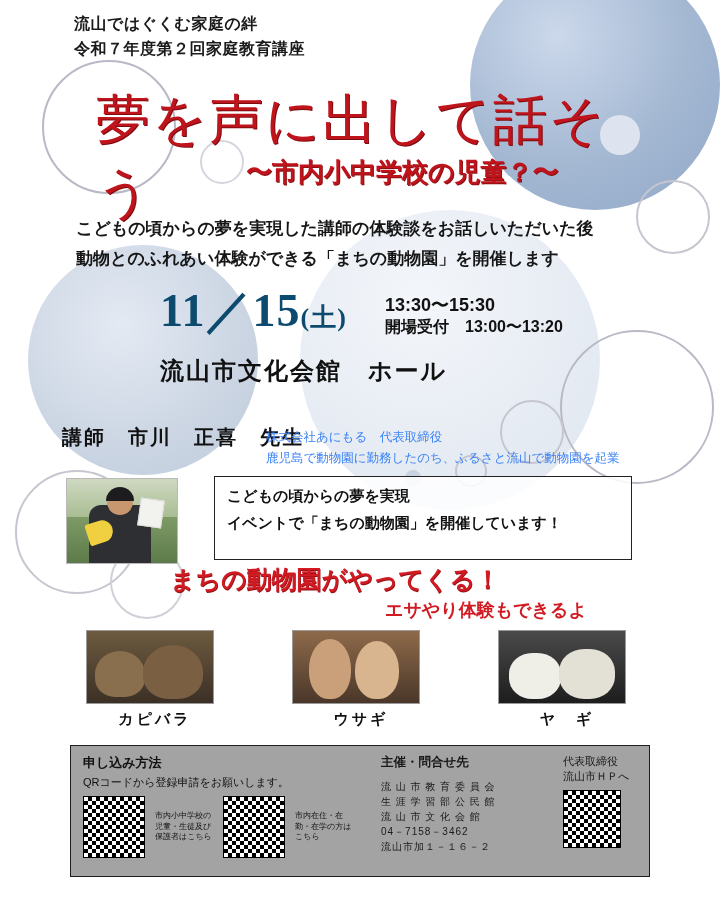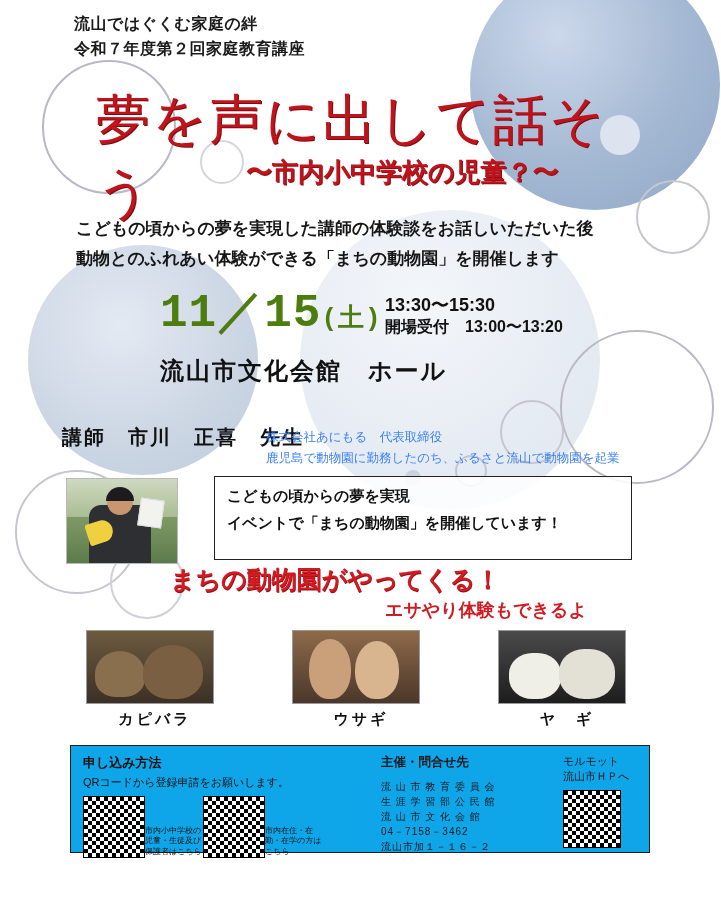--- a/index.html
+++ b/index.html
@@ -75,22 +75,22 @@
     text-shadow: 1px 1px 0 #8d0f13;
   }
 
   .lead {
     position: absolute; left: 76px; top: 214px;
     font-size: 17px; line-height: 1.75; font-weight: 600; color: #161616;
   }
 
   .date-big {
     position: absolute; left: 160px; top: 280px;
-    font-size: 46px; font-weight: 700; color: #4d7c0f;
-    font-family: Liberation Mono, monospace;
+    font-size: 46px; font-weight: 700; color: #0c4a6e;
+    font-family: Liberation Serif, serif;
     letter-spacing: 1px;
   }
   .date-big .dow { font-size: 26px; }
   .time-1 {
     position: absolute; left: 385px; top: 293px;
     font-size: 18px; font-weight: 700; color: #111;
   }
   .time-2 {
     position: absolute; left: 385px; top: 317px;
     font-size: 16px; font-weight: 700; color: #111;
@@ -179,29 +179,29 @@
   .ph-goat::before { content:""; position:absolute; left:10px; top:22px; width:52px; height:46px; background:#efeee7; border-radius:45%; }
   .ph-goat::after { content:""; position:absolute; left:60px; top:18px; width:56px; height:50px; background:#e3e1d6; border-radius:45%; }
   
   .ph-guinea { background: linear-gradient(#6f5a46, #33291f); }
   .ph-guinea::before { content:""; position:absolute; left:6px; top:18px; width:54px; height:48px; background:#e8dccb; border-radius:48%; }
   .ph-guinea::after { content:""; position:absolute; left:58px; top:14px; width:58px; height:52px; background:#caa87f; border-radius:48%; }
 
   
   .infobox {
     position: absolute; left: 70px; top: 745px;
-    width: 580px; height: 108px;
+    width: 580px; height: 132px;
     border: 1px solid #1e1e1e;
-    background: #0ea5e9;
+    background: #a3a3a3;
     box-sizing: border-box;
   }
   .col-apply { position: absolute; left: 12px; top: 8px; width: 290px; }
   .apply-title { font-size: 13px; font-weight: 700; color: #111; }
   .apply-sub { font-size: 11px; color: #111; margin-top: 3px; }
-  .qr-row { display: flex; margin-top: 6px; align-items: flex-end; }
+  .qr-row { display: flex; gap: 10px; margin-top: 6px; align-items: center; }
   .qr {
     width: 60px; height: 60px;
     background-color: #fff;
     background-image:
       repeating-linear-gradient(90deg, #000 0 4px, #fff 4px 8px),
       repeating-linear-gradient(0deg, #000 0 4px, #fff 4px 8px);
     background-blend-mode: difference;
     border: 1px solid #000;
   }
   .qr-note { font-size: 8px; line-height: 1.35; color: #111; width: 58px; }
@@ -319,21 +319,21 @@
         <div>流 山 市 教 育 委 員 会</div>
         <div>生 涯 学 習 部 公 民 館</div>
         <div>流 山 市 文 化 会 館</div>
         <div>04－7158－3462</div>
         <div>流山市加１－１６－２</div>
       </div>
     </div>
 
     <div class="col-hp">
       <div class="hp-title">
-        <div>モルモット</div>
+        <div>代表取締役</div>
         <div>流山市ＨＰへ</div>
       </div>
       <div class="hp-qr"></div>
     </div>
 
   </div>
 
 </div>
 
 </body></html>

